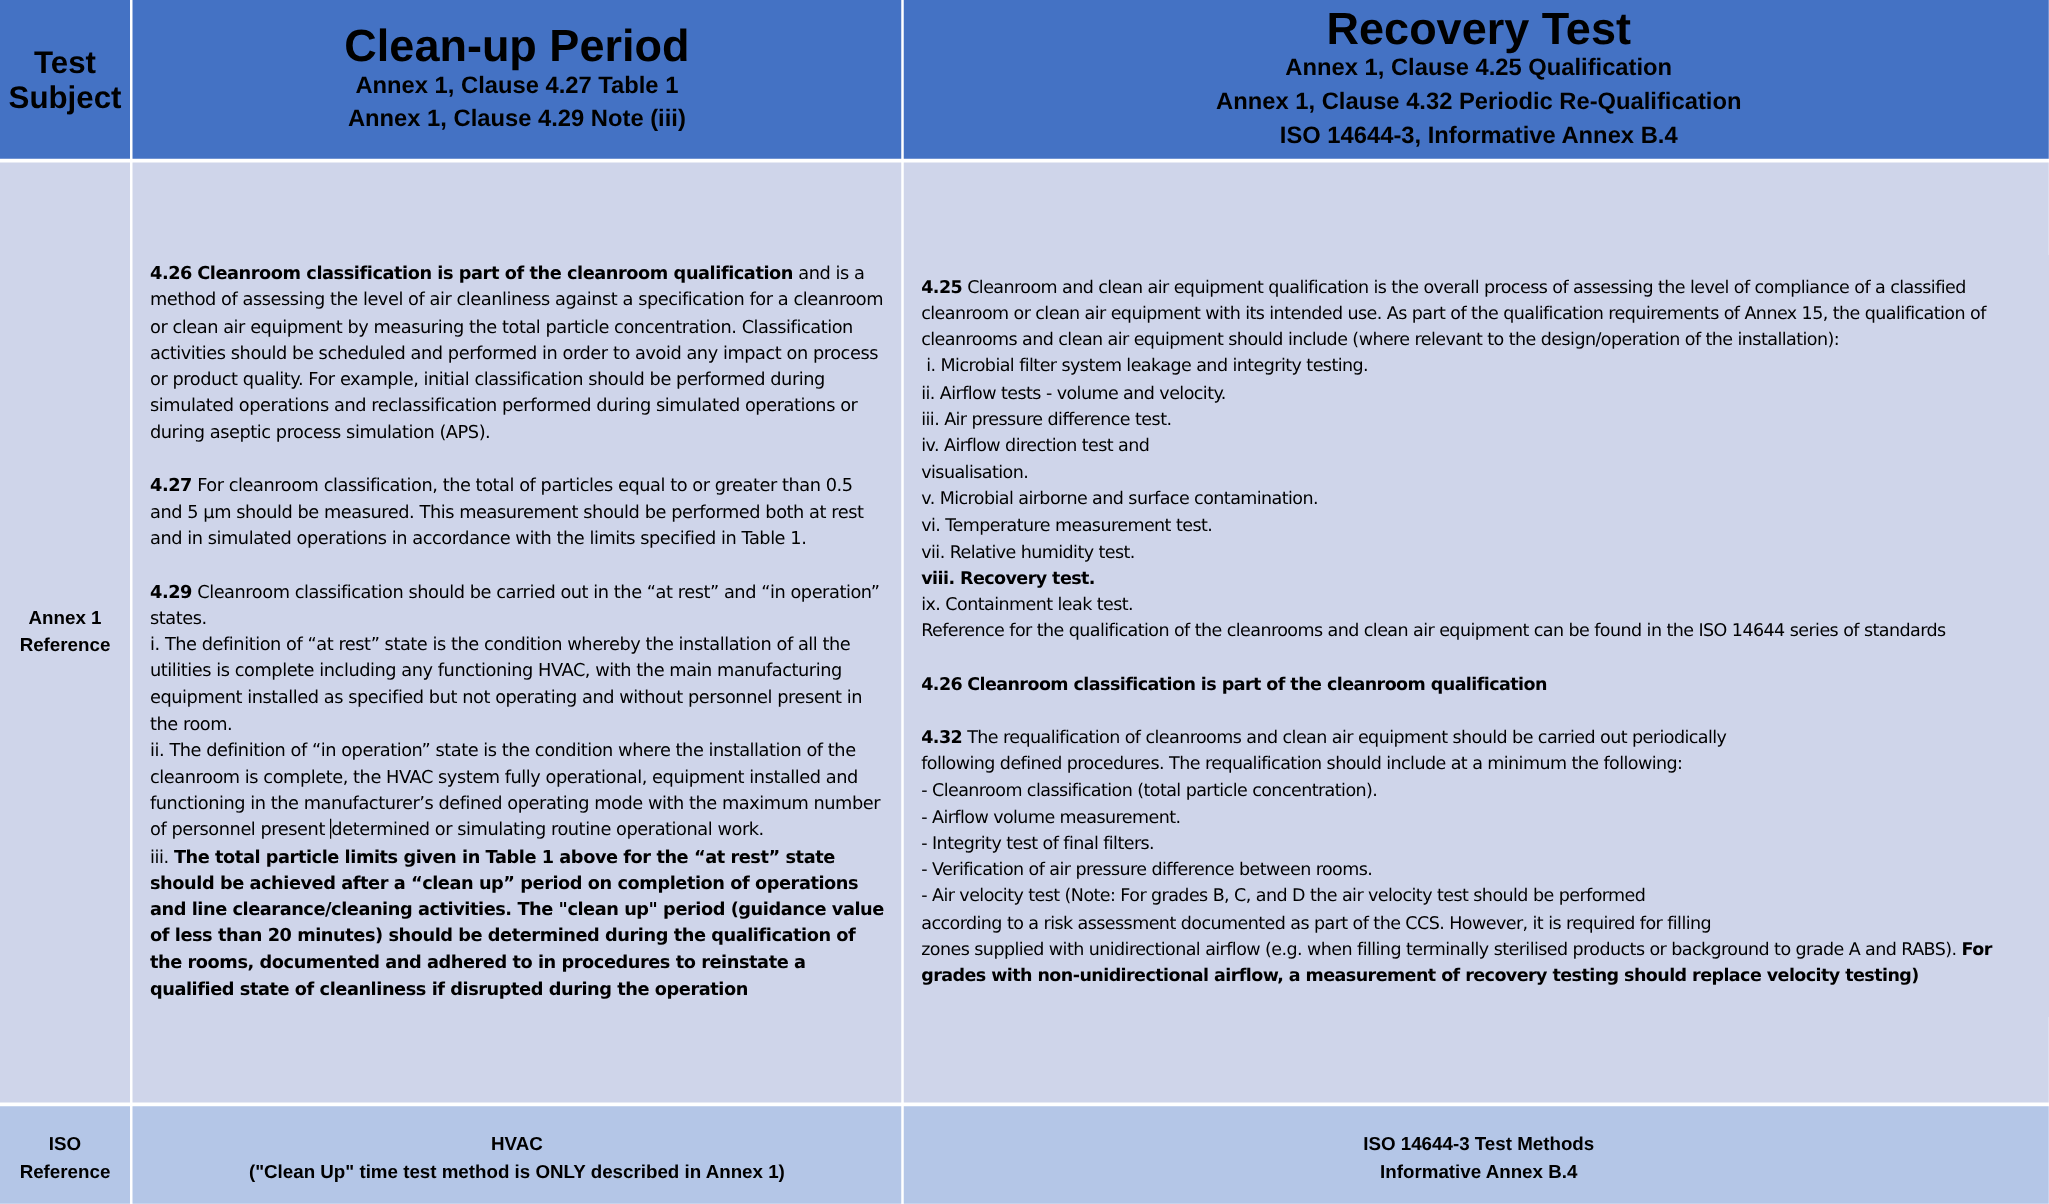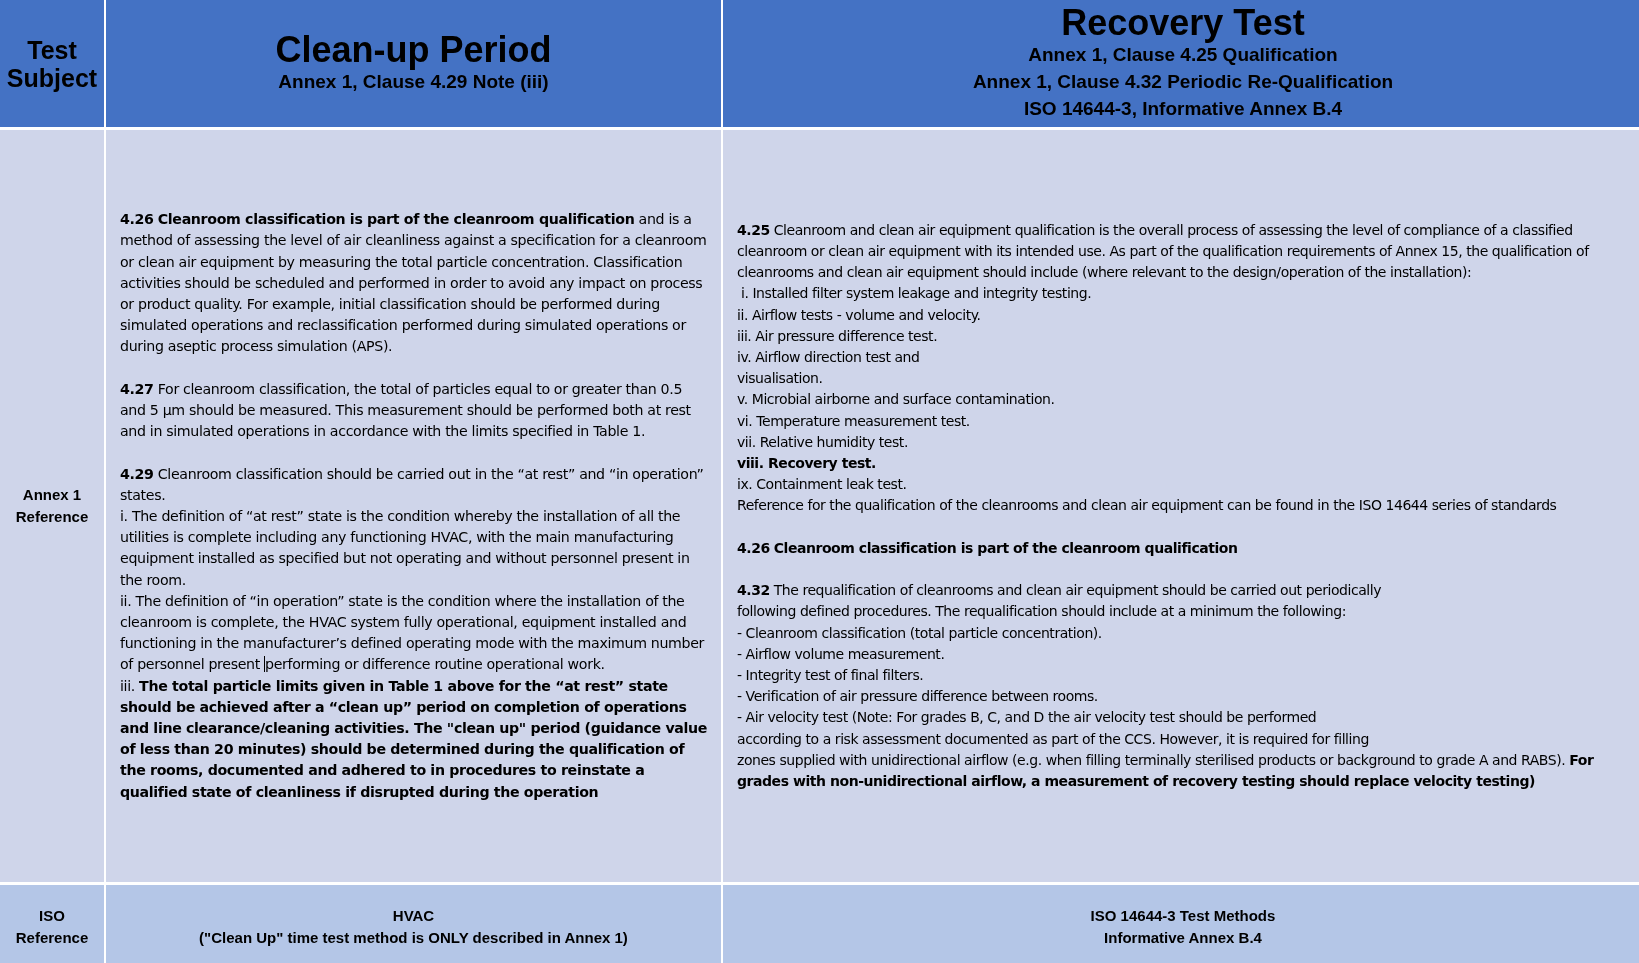--- a/index.html
+++ b/index.html
@@ -45,20 +45,21 @@
 <body>
 
 <div class="grid">
 
   <div class="cell hdr">
     <span class="subj">Test</span>
     <span class="subj">Subject</span>
   </div>
   <div class="cell hdr">
     <span class="title">Clean-up Period</span>
+    <span class="sub">Annex 1, Clause 4.27 Table 1</span>
     <span class="sub">Annex 1, Clause 4.29 Note (iii)</span>
   </div>
   <div class="cell hdr">
     <span class="title">Recovery Test</span>
     <span class="sub">Annex 1, Clause 4.25 Qualification</span>
     <span class="sub">Annex 1, Clause 4.32 Periodic Re-Qualification</span>
     <span class="sub">ISO 14644-3, Informative Annex B.4</span>
   </div>
 
   <div class="cell body-cell rowlabel">
@@ -74,32 +75,32 @@
     <div class="gap"></div>
     <p>
       <span class="b">4.27</span><span> For cleanroom classification, the total of particles equal to or greater than 0.5 and 5 µm should be measured. This measurement should be performed both at rest and in simulated operations in accordance with the limits specified in Table 1.</span>
     </p>
     <div class="gap"></div>
     <p>
       <span class="b">4.29</span><span> Cleanroom classification should be carried out in the “at rest” and “in operation” states.</span>
     </p>
     <p>i. The definition of “at rest” state is the condition whereby the installation of all the utilities is complete including any functioning HVAC, with the main manufacturing equipment installed as specified but not operating and without personnel present in the room.</p>
     <p>
-      <span>ii. The definition of “in operation” state is the condition where the installation of the cleanroom is complete, the HVAC system fully operational, equipment installed and functioning in the manufacturer’s defined operating mode with the maximum number of personnel present </span><span class="cursor"></span><span>performing or difference routine operational work.</span>
+      <span>ii. The definition of “in operation” state is the condition where the installation of the cleanroom is complete, the HVAC system fully operational, equipment installed and functioning in the manufacturer’s defined operating mode with the maximum number of personnel present </span><span class="cursor"></span><span>determined or simulating routine operational work.</span>
     </p>
     <p>
       <span>iii. </span><span class="b">The total particle limits given in Table 1 above for the “at rest” state should be achieved after a “clean up” period on completion of operations and line clearance/cleaning activities. The "clean up" period (guidance value of less than 20 minutes) should be determined during the qualification of the rooms, documented and adhered to in procedures to reinstate a qualified state of cleanliness if disrupted during the operation</span>
     </p>
   </div>
 
   <div class="cell body-cell content right">
     <p>
       <span class="b">4.25</span><span> Cleanroom and clean air equipment qualification is the overall process of assessing the level of compliance of a classified cleanroom or clean air equipment with its intended use. As part of the qualification requirements of Annex 15, the qualification of cleanrooms and clean air equipment should include (where relevant to the design/operation of the installation):</span>
     </p>
-    <p style="white-space:pre;"> i. Installed filter system leakage and integrity testing.</p>
+    <p style="white-space:pre;"> i. Microbial filter system leakage and integrity testing.</p>
     <p>ii. Airflow tests - volume and velocity.</p>
     <p>iii. Air pressure difference test.</p>
     <p>iv. Airflow direction test and</p>
     <p>visualisation.</p>
     <p>v. Microbial airborne and surface contamination.</p>
     <p>vi. Temperature measurement test.</p>
     <p>vii. Relative humidity test.</p>
     <p class="b">viii. Recovery test.</p>
     <p>ix. Containment leak test.</p>
     <p>Reference for the qualification of the cleanrooms and clean air equipment can be found in the ISO 14644 series of standards</p>

